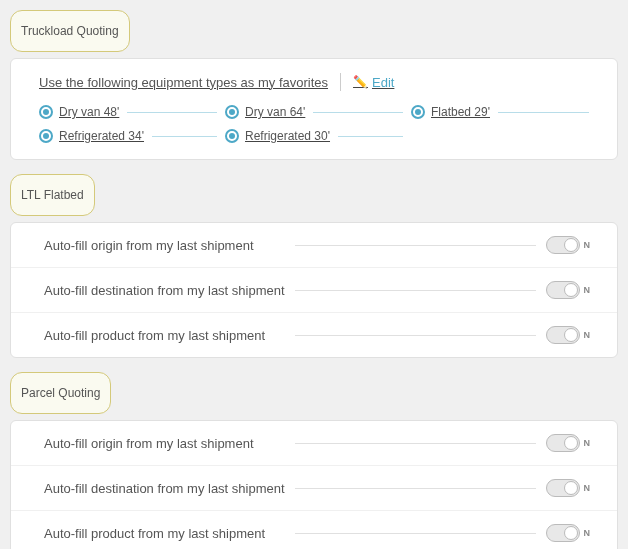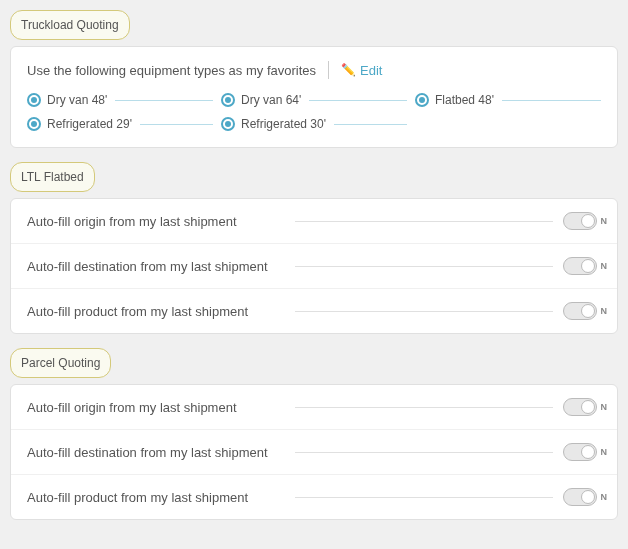--- a/index.html
+++ b/index.html
@@ -11,36 +11,37 @@
       width: 628px;
       min-height: 549px;
       padding: 10px;
     }
 
     .section-label {
       display: inline-block;
       border: 1px solid #d4c97a;
       background: #fafaf0;
       border-radius: 12px;
-      padding: 7px 10px;
+      padding: 13px 10px;
       font-size: 12px;
       color: #555;
       margin-bottom: 6px;
     }
 
     .card {
       background: #fff;
       border: 1px solid #e0e0e0;
       border-radius: 6px;
       margin-bottom: 14px;
     }
 
     
     .truckload-card {
-      padding: 14px 16px 16px;
+      padding: 14px 28px 16px;
+      text-decoration: underline;
     }
 
     .truckload-header {
       display: flex;
       align-items: center;
       margin-bottom: 14px;
       gap: 12px;
     }
 
     .truckload-header-text {
@@ -111,21 +112,21 @@
       flex: 1;
       height: 1px;
       background: #b8dde9;
       margin-left: 2px;
     }
 
     
     .toggle-row {
       display: flex;
       align-items: center;
-      padding: 12px 16px;
+      padding: 12px 33px;
       border-bottom: 1px solid #f0f0f0;
     }
 
     .toggle-row:last-child {
       border-bottom: none;
     }
 
     .toggle-row-label {
       flex: 1;
       font-size: 13px;
@@ -205,26 +206,26 @@
         <span class="equipment-label">Dry van 48'</span>
         <div class="equipment-line"></div>
       </div>
       <div class="equipment-item">
         <div class="radio-icon"></div>
         <span class="equipment-label">Dry van 64'</span>
         <div class="equipment-line"></div>
       </div>
       <div class="equipment-item">
         <div class="radio-icon"></div>
-        <span class="equipment-label">Flatbed 48'</span>
-        <div class="equipment-line"></div>
-      </div>
-      <div class="equipment-item">
-        <div class="radio-icon"></div>
-        <span class="equipment-label">Refrigerated 29'</span>
+        <span class="equipment-label">Flatbed 29'</span>
+        <div class="equipment-line"></div>
+      </div>
+      <div class="equipment-item">
+        <div class="radio-icon"></div>
+        <span class="equipment-label">Refrigerated 34'</span>
         <div class="equipment-line"></div>
       </div>
       <div class="equipment-item">
         <div class="radio-icon"></div>
         <span class="equipment-label">Refrigerated 30'</span>
         <div class="equipment-line"></div>
       </div>
     </div>
   </div>
 </div>

